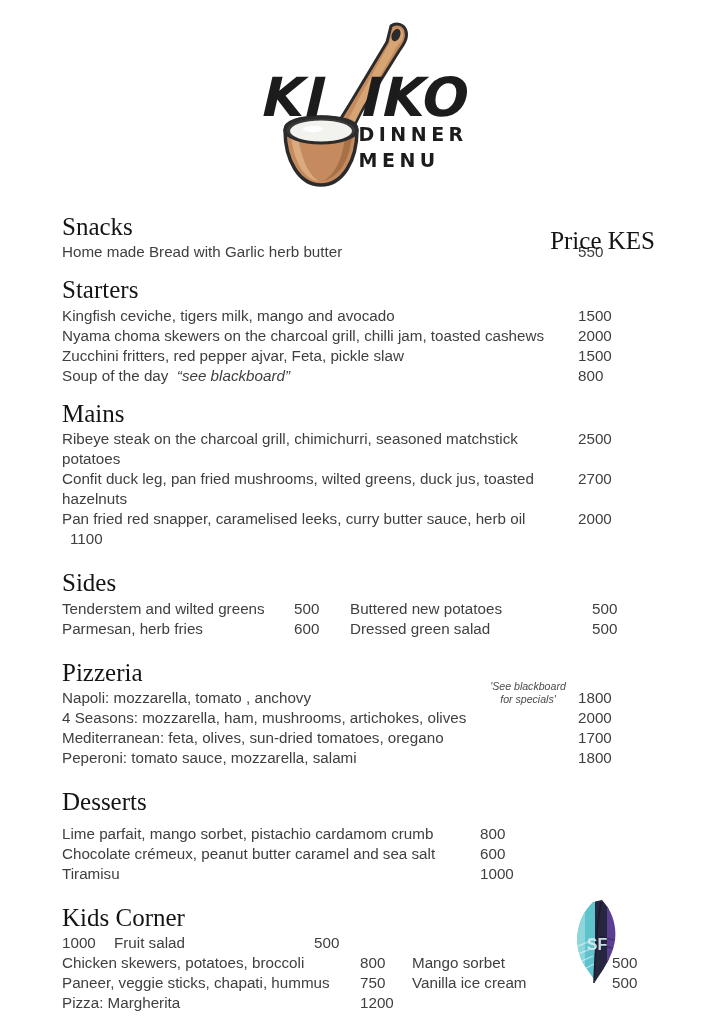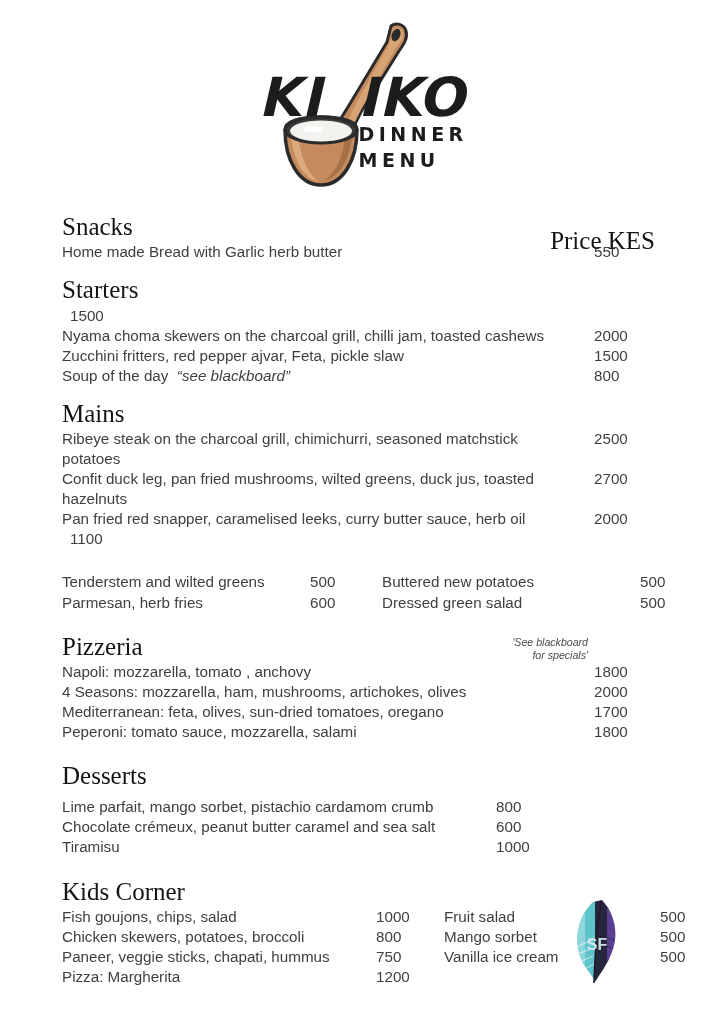--- a/index.html
+++ b/index.html
@@ -96,21 +96,20 @@
 
   .rows { margin-top: 2px; }
 
   
   .row {
     display: flex;
     align-items: flex-start;
     font-size: 15.2px;
     line-height: 1.32;
     color: #3f3f3f;
-    gap: 16px;
   }
   .row .name {
     flex: 1 1 auto;
     min-width: 0;
   }
   .row .price {
     flex: 0 0 auto;
     text-align: left;
     white-space: nowrap;
   }
@@ -139,23 +138,23 @@
 
   
   .desserts .name { width: 418px; flex: 0 0 418px; }
   .desserts .price { width: 60px; flex: 0 0 60px; }
 
   
   .pizz-wrap { position: relative; }
   .blackboard-note {
     position: absolute;
     right: 74px;
-    top: 2px;
+    top: 20px;
     width: 120px;
-    text-align: right;
+    text-align: center;
     font-style: italic;
     font-size: 10.6px;
     line-height: 1.28;
     color: #4a4a4a;
   }
 
   
   .feather {
     position: absolute;
     left: 571px;
@@ -212,20 +211,21 @@
         </div>
       </div>
     </div>
 
     <div class="gap-md"></div>
 
     <div class="sec wide">
       <div class="sec-head">Starters</div>
       <div class="rows">
         <div class="row">
+          <span class="name">Kingfish ceviche, tigers milk, mango and avocado</span>
           <span class="price">1500</span>
         </div>
         <div class="row">
           <span class="name">Nyama choma skewers on the charcoal grill, chilli jam, toasted cashews</span>
           <span class="price">2000</span>
         </div>
         <div class="row">
           <span class="name">Zucchini fritters, red pepper ajvar, Feta, pickle slaw</span>
           <span class="price">1500</span>
         </div>
@@ -255,20 +255,21 @@
         </div>
         <div class="row">
           <span class="price">1100</span>
         </div>
       </div>
     </div>
 
     <div class="gap-lg"></div>
 
     <div class="sec twocol">
+      <div class="sec-head">Sides</div>
       <div class="rows">
         <div class="row">
           <span class="c1name">Tenderstem and wilted greens</span>
           <span class="c1price">500</span>
           <span class="c2name">Buttered new potatoes</span>
           <span class="c2price">500</span>
         </div>
         <div class="row">
           <span class="c1name">Parmesan, herb fries</span>
           <span class="c1price">600</span>
@@ -325,21 +326,20 @@
         </div>
       </div>
     </div>
 
     <div class="gap-lg"></div>
 
     <div class="sec kids">
       <div class="sec-head">Kids Corner</div>
       <div class="rows">
         <div class="row">
-          <span class="c1name">Fish goujons, chips, salad</span>
           <span class="c1price">1000</span>
           <span class="c2name">Fruit salad</span>
           <span class="c2price">500</span>
         </div>
         <div class="row">
           <span class="c1name">Chicken skewers, potatoes, broccoli</span>
           <span class="c1price">800</span>
           <span class="c2name">Mango sorbet</span>
           <span class="c2price">500</span>
         </div>

